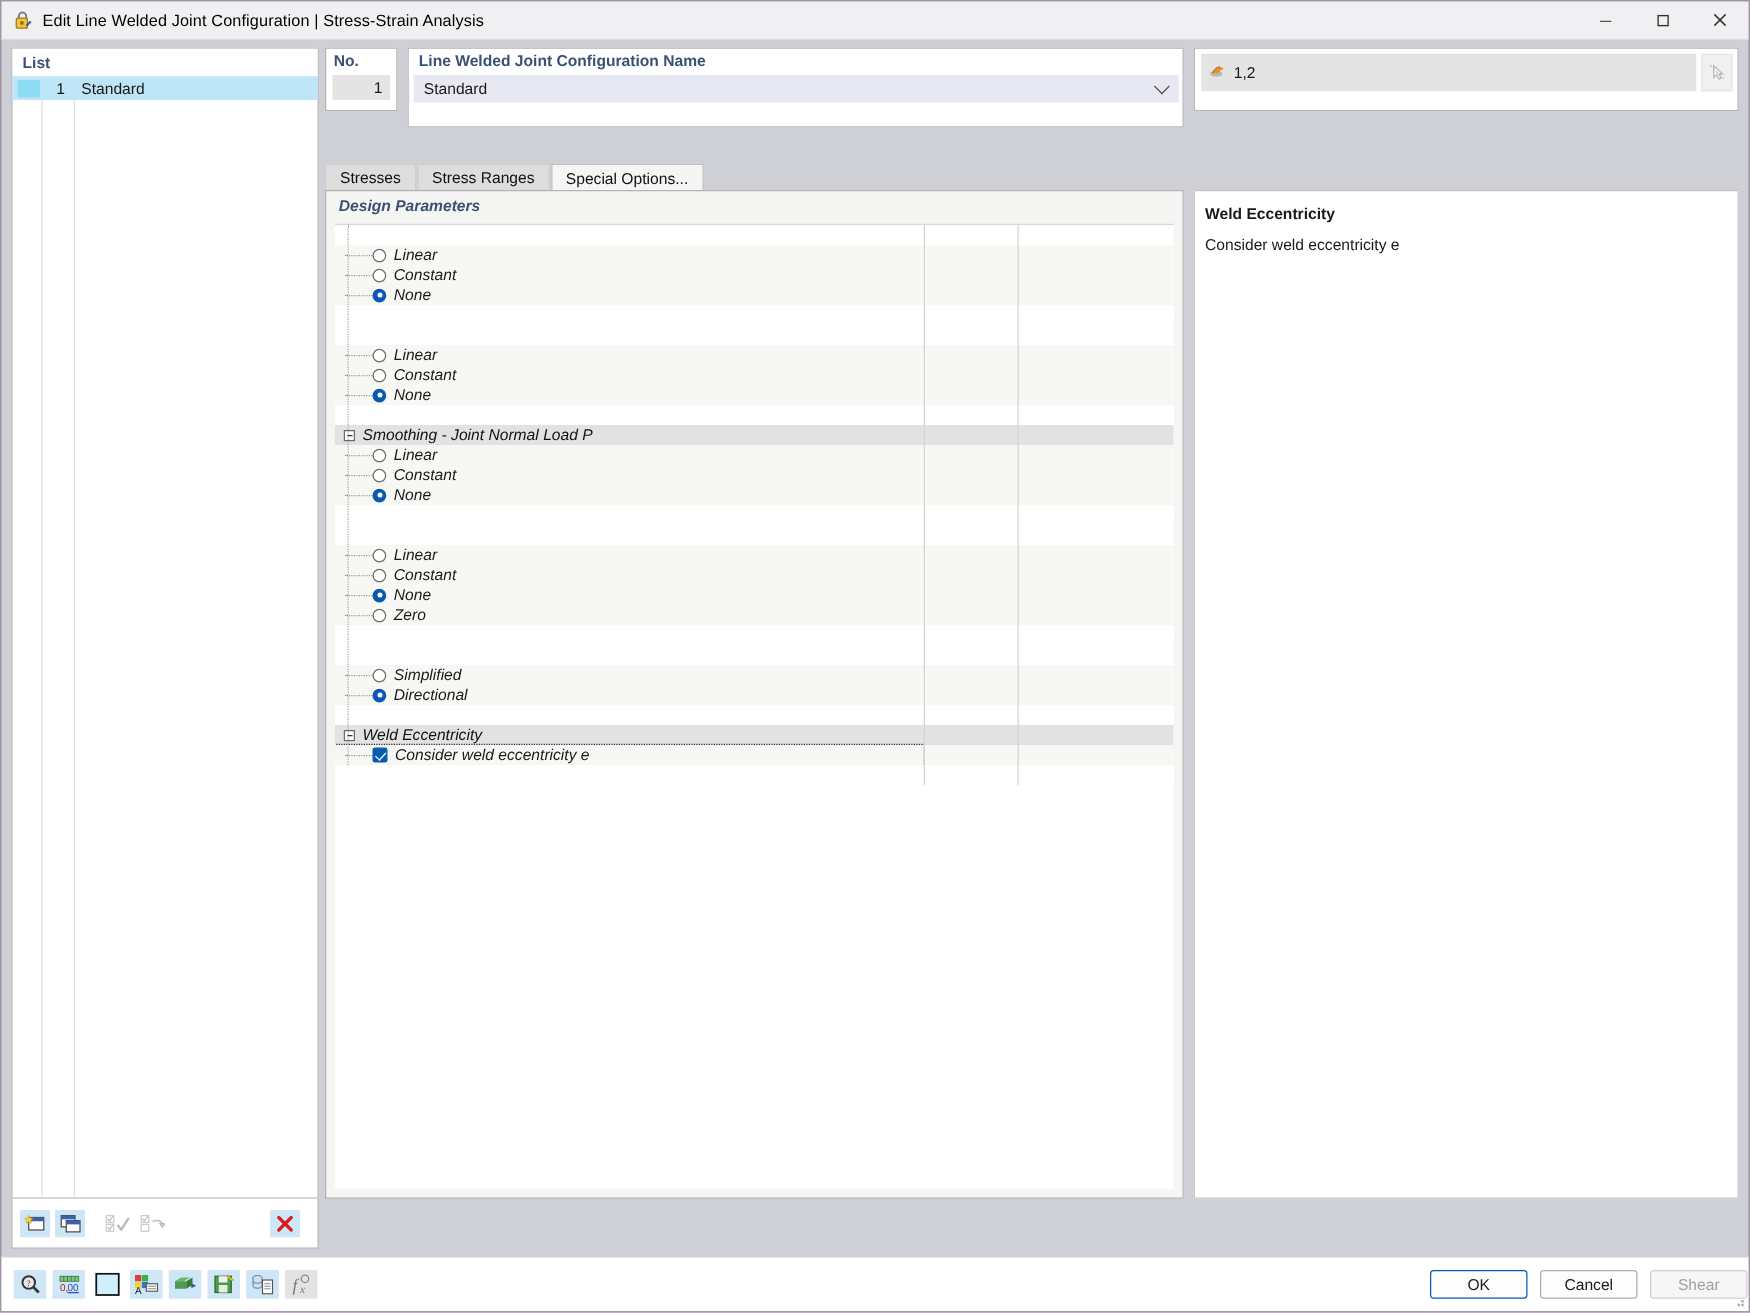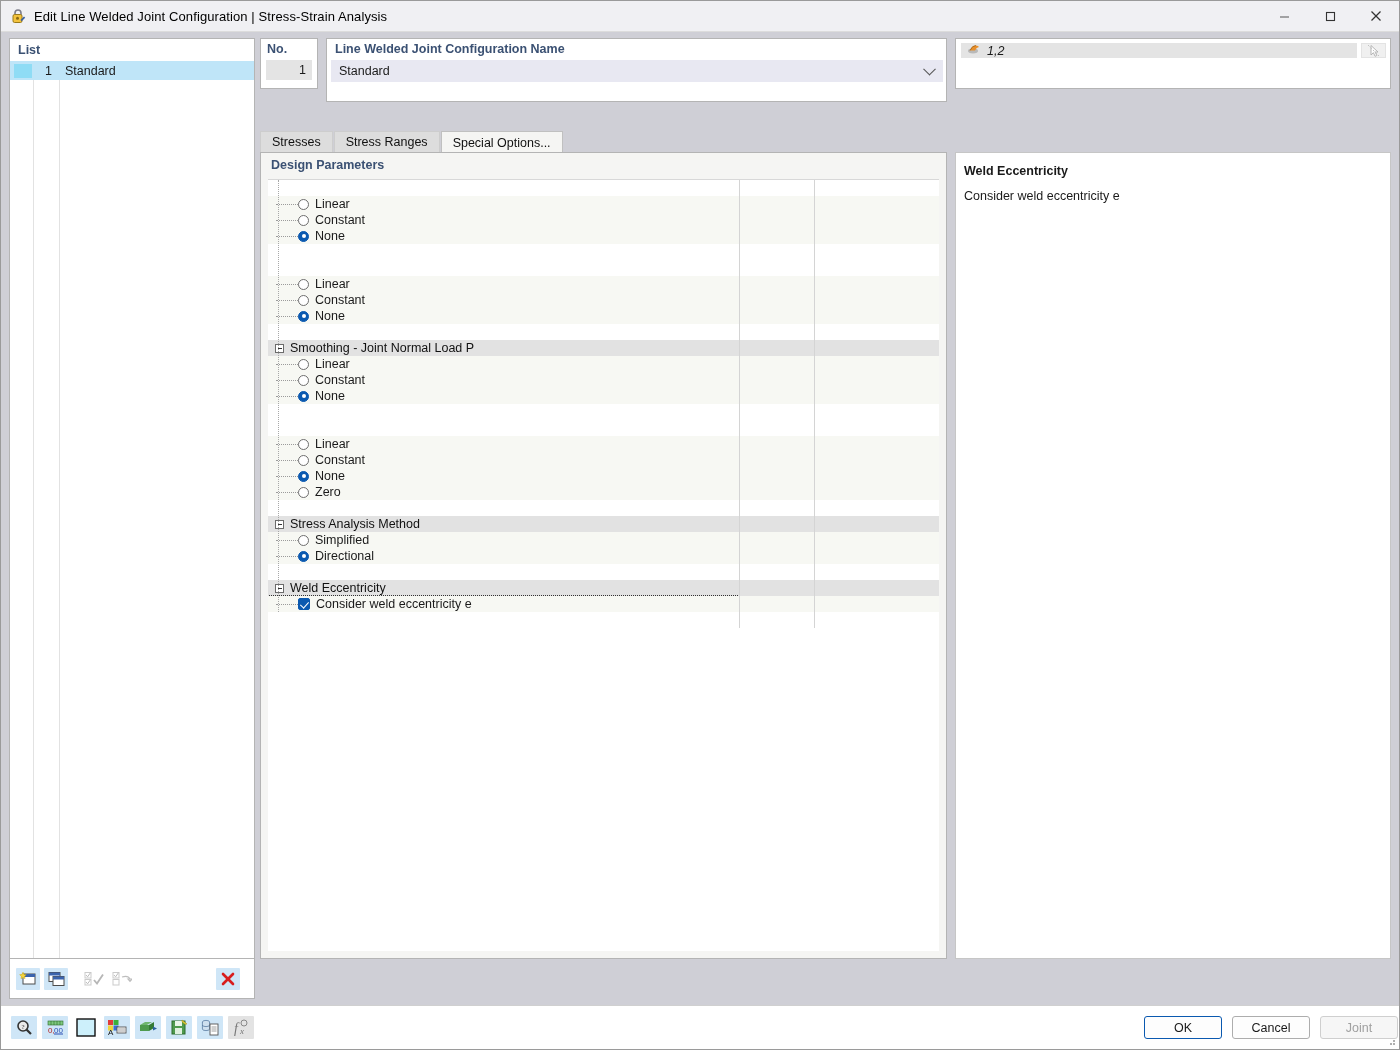--- a/index.html
+++ b/index.html
@@ -109,21 +109,21 @@
     width:9px;height:9px; border-right:1.6px solid #555; border-bottom:1.6px solid #555;
     transform:translateY(-70%) rotate(45deg);
   }
 
   
   .assigned-panel {
     position:absolute; right:8px; top:6px; width:436px; height:51px;
     background:#fff; border:1px solid #b4b4b4;
   }
   .assigned-label { padding:3px 0 0 8px; color:#3b5173; font-weight:bold; font-size:12.5px;}
-  .assigned-row { display:flex; margin:4px 4px 0 5px; height:15px; gap:4px;font-style:italic; }
+  .assigned-row { display:flex; margin:4px 4px 0 5px; height:30px; gap:4px; }
   .assigned-field {
     flex:1 1 auto; background:#e4e4e4; display:flex; align-items:center;
     padding-left:6px; font-size:12.5px; gap:6px;
   }
   .assigned-pick {
     width:25px; background:#e4e4e4; border:1px solid #cdcdcd;
     display:flex;align-items:center;justify-content:center; opacity:.55;
   }
 
   
@@ -134,21 +134,21 @@
   .tab {
     height:21px; padding:0 11px; display:flex;align-items:center;
     font-size:12.5px; background:#dddddd; color:#111;
     border:1px solid #cdcdcd; border-bottom:none; margin-right:1px;
   }
   .tab.active { background:#f5f5f3; height:22px; border-color:#c0c0c0; }
 
   
   .content-panel {
     position:absolute; left:259px; top:120px; right:452px; bottom:46px;
-    background:#f5f5f3; border:1px solid #b4b4b4;
+    background:#f5f5f3; border:1px solid #b4b4b4;font-style:italic;
   }
   .dp-title {
     color:#3b5173; font-weight:bold; font-size:12.5px;
     padding:5px 0 4px 10px;
   }
   .grid {
     position:absolute; left:7px; right:7px; top:26px; bottom:7px;
     background:#ffffff; border-top:1px solid #d8d8d8;
     overflow:hidden;
   }
@@ -451,24 +451,20 @@
               <span class="dashlead"></span>
               <span class="radio on"></span>
               <span class="opt-label">None</span>
             </div>
             <div class="opt-row" style="top: 304px; width: auto; justify-content: flex-end;">
               <span class="dashlead"></span>
               <span class="radio"></span>
               <span class="opt-label">Zero</span>
             </div>
             <div class="band-white" style="top: 320px; height: 16px;"></div>
-            <div class="grp-header" style="top: 336px;">
-              <span class="expander"></span>
-              <span>Stress Analysis Method</span>
-            </div>
             <div class="band-rows" style="top: 352px; height: 32px; right: 0px;"></div>
             <div class="opt-row" style="top: 352px; width: auto;">
               <span class="dashlead"></span>
               <span class="radio"></span>
               <span class="opt-label">Simplified</span>
             </div>
             <div class="opt-row" style="top: 368px; width: auto;">
               <span class="dashlead"></span>
               <span class="radio on"></span>
               <span class="opt-label">Directional</span>
@@ -569,21 +565,21 @@
           <text x="2" y="14" font-size="14" fill="#777" font-style="italic" font-family="Liberation Serif, serif">f</text>
           <text x="8" y="15" font-size="9" fill="#777" font-style="italic" font-family="Liberation Serif, serif">x</text>
           <circle cx="12" cy="4" r="3" fill="none" stroke="#888" stroke-width="1"></circle>
         </svg>
       </div>
     </div>
 
     <div class="footer-actions">
       <div class="btn primary">OK</div>
       <div class="btn">Cancel</div>
-      <div class="btn disabled">Joint</div>
+      <div class="btn disabled">Shear</div>
     </div>
     <div class="resize-grip">
       <i style="left:7px;top:7px"></i>
         <i style="left:4px;top:7px"></i>
         <i style="left:7px;top:4px"></i>
     </div>
   </div>
 
 </div>
 

